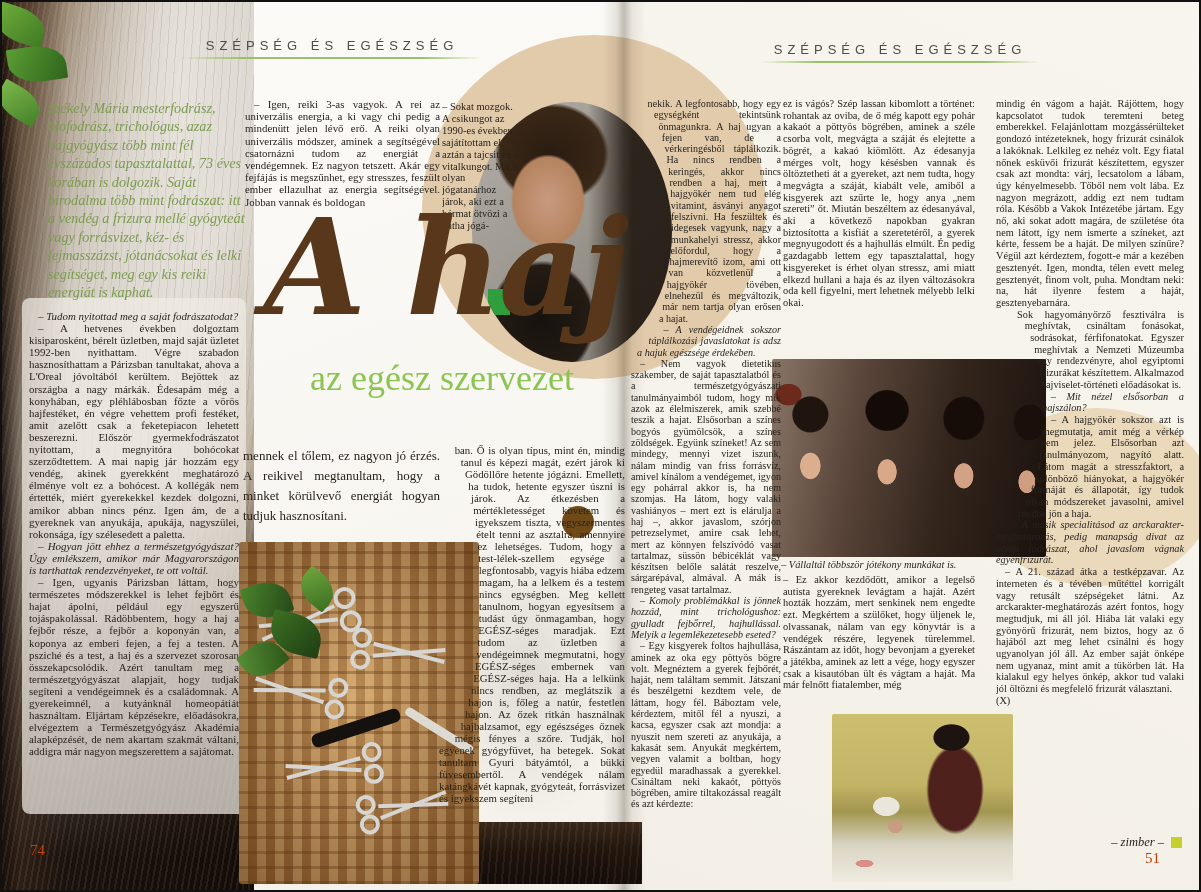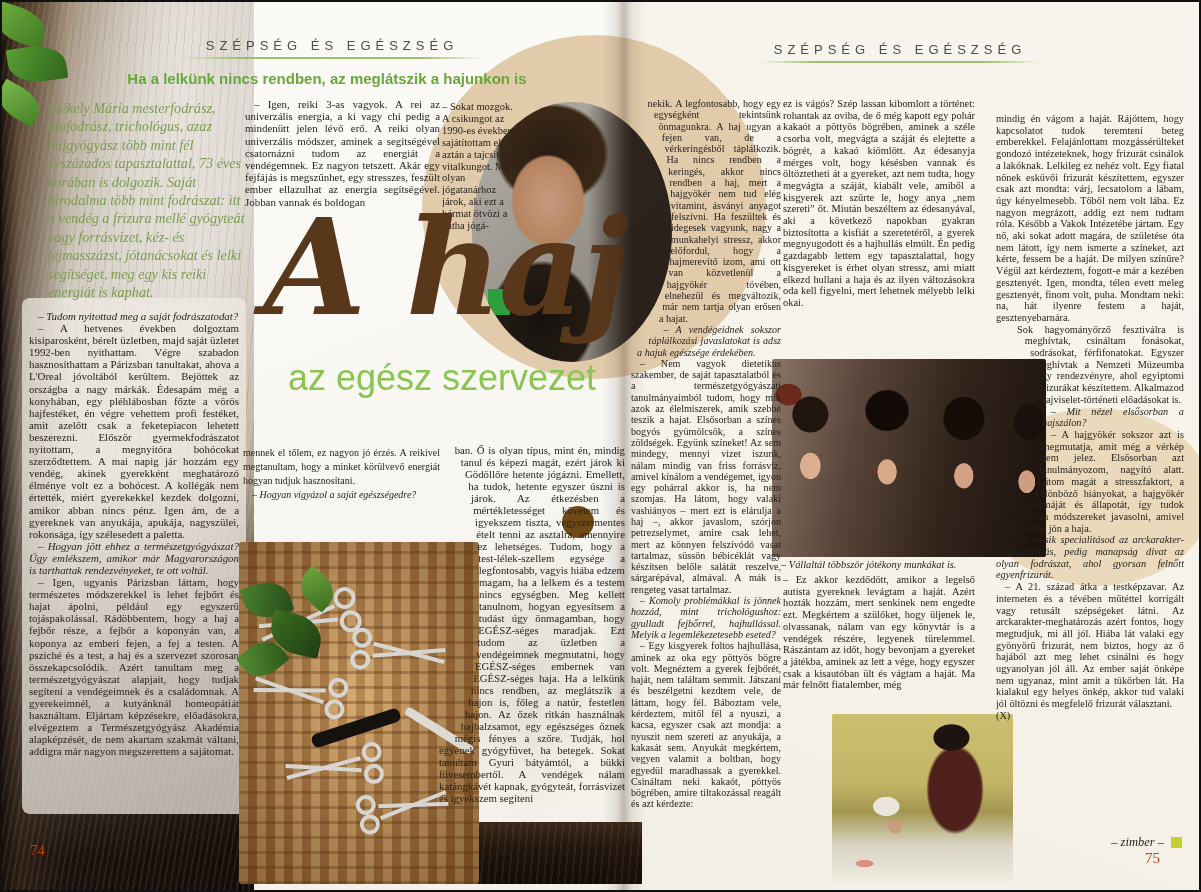--- a/index.html
+++ b/index.html
@@ -78,32 +78,32 @@
   .hdr{font-size:13px;letter-spacing:5px;color:#4d4c48;text-align:center;z-index:4;}
   .hdr-line{height:2px;background:linear-gradient(to right,rgba(150,190,110,0),#9cc06c 20%,#9cc06c 80%,rgba(150,190,110,0));margin-top:4px;}
   .tag{font-size:15px;font-weight:bold;color:#69a73c;text-align:center;z-index:4;}
   .intro{left:46px;top:97px;width:198px;font-size:14.2px;line-height:18.4px;font-weight:normal;font-style:italic;color:#7c9b50;z-index:4;}
   .col{z-index:4;color:#27231d;text-align:justify;overflow:hidden;}
   .col p{margin:0;text-indent:9px;}
   .col p.cont{text-indent:0;}
   .q{font-style:italic;}
   .c1{left:27px;top:308px;width:210px;height:512px;font-size:10.9px;line-height:12.1px;}
   .c2a{left:243px;top:96px;width:195px;height:162px;font-size:10.9px;line-height:12.2px;}
-  .c2b{left:241px;top:444px;width:197px;height:82px;font-size:10px;line-height:14px;}
+  .c2b{left:241px;top:444px;width:197px;height:82px;font-size:13px;line-height:20px;}
   .c3a{left:440px;top:99px;width:78px;height:175px;font-size:10.5px;line-height:11.9px;text-align:left;}
   .c3b{left:437px;top:442px;width:186px;height:378px;font-size:10.8px;line-height:12px;}
   .sp3b{float:left;width:40px;height:300px;margin-top:36px;shape-outside:ellipse(40px 150px at 0px 150px);}
   .big-title{left:238px;top:196px;width:410px;font-family:"DejaVu Serif",serif;font-style:italic;font-weight:bold;font-size:132px;line-height:140px;letter-spacing:-3px;color:#58371b;z-index:5;text-align:center;}
-  .big-sub{left:238px;top:356px;width:404px;font-family:Liberation Sans, sans-serif;font-size:36px;line-height:40px;font-weight:500;color:#8cc452;text-align:center;z-index:5;}
+  .big-sub{left:238px;top:356px;width:404px;font-family:Liberation Serif, serif;font-size:36px;line-height:40px;font-weight:500;color:#8cc452;text-align:center;z-index:5;}
   .rc1{left:629px;top:96px;width:150px;height:782px;font-size:10.1px;line-height:11.3px;}
   .sp-rc1{float:left;width:40px;height:250px;margin-top:8px;shape-outside:ellipse(40px 125px at 0px 125px);}
   .rc2a{left:781px;top:96px;width:192px;height:260px;font-size:10.4px;line-height:11.7px;}
   .caption{left:779px;top:557px;width:240px;font-size:10.4px;font-style:italic;color:#27231d;z-index:4;}
   .rc2b{left:781px;top:572px;width:192px;height:138px;font-size:10.4px;line-height:11.7px;}
-  .rc3{left:994px;top:96px;width:188px;height:732px;font-size:10.3px;line-height:11.7px;margin-top:15px;}
+  .rc3{left:994px;top:96px;width:188px;height:732px;font-size:10.3px;line-height:11.7px;}
   .sp-rc3{float:left;width:46px;height:212px;shape-outside:ellipse(46px 106px at 0px 106px);}
   .pagenum{font-size:15px;color:#c2410c;z-index:4;}
   .byline{left:1040px;top:833px;width:140px;display:flex;justify-content:flex-end;align-items:center;gap:7px;z-index:4;font-size:12.5px;font-style:italic;color:#27231d;}
   .byline-sq{width:11px;height:11px;background:#c6d02b;display:inline-block;}
   svg{display:block;}
 </style>
 </head>
 <body>
 
 <div class="sheet">
@@ -168,21 +168,20 @@
   </div>
   <div class="ivy ivA"></div>
   <div class="ivy ivB"></div>
   <div class="ivy ivC"></div>
   <div class="ivy ivD"></div>
 
   <div class="abs hdr sans" style="left:180px;top:36px;width:300px;">
     <span>SZÉPSÉG ÉS EGÉSZSÉG</span>
     <div class="hdr-line"></div>
   </div>
-  <div class="abs tag sans" style="left:75px;top:68px;width:500px;">Ha a lelkünk nincs rendben, az meglátszik a hajunkon is</div>
 
   <div class="abs intro">Székely Mária mesterfodrász, biofodrász, trichológus, azaz hajgyógyász több mint fél évszázados tapasztalattal, 73 éves korában is dolgozik. Saját birodalma több mint fodrászat: itt a vendég a frizura mellé gyógyteát vagy forrásvizet, kéz- és fejmasszázst, jótanácsokat és lelki segítséget, meg egy kis reiki energiát is kaphat.</div>
 
   <div class="abs col c1">
     <p class="q">– Tudom nyitottad meg a saját fodrászatodat?</p>
     <p class="a">– A hetvenes években dolgoztam kisiparosként, bérelt üzletben, majd saját üzletet 1992-ben nyithattam. Végre szabadon hasznosíthattam a Párizsban tanultakat, ahova a L'Oreal jóvoltából kerültem. Bejöttek az országba a nagy márkák. Édesapám még a konyhában, egy pléhlábosban főzte a vörös hajfestéket, én végre vehettem profi festéket, amit azelőtt csak a feketepiacon lehetett beszerezni. Először gyermekfodrászatot nyitottam, a megnyitóra bohócokat szerződtettem. A mai napig jár hozzám egy vendég, akinek gyerekként meghatározó élménye volt ez a bohócest. A kollégák nem értették, miért gyerekekkel kezdek dolgozni, amikor abban nincs pénz. Igen ám, de a gyereknek van anyukája, apukája, nagyszülei, rokonsága, így szélesedett a paletta.</p>
     <p class="q">– Hogyan jött ehhez a természetgyógyászat? Úgy emlékszem, amikor már Magyarországon is tarthattak rendezvényeket, te ott voltál.</p>
     <p class="a">– Igen, ugyanis Párizsban láttam, hogy természetes módszerekkel is lehet fejbőrt és hajat ápolni, például egy egyszerű tojáspakolással. Rádöbbentem, hogy a haj a fejbőr része, a fejbőr a koponyán van, a koponya az emberi fejen, a fej a testen. A psziché és a test, a haj és a szervezet szorosan összekapcsolódik. Azért tanultam meg a természetgyógyászat alapjait, hogy tudjak segíteni a vendégeimnek és a családomnak. A gyerekeimnél, a kutyánknál homeopátiát használtam. Eljártam képzésekre, előadásokra, elvégeztem a Természetgyógyász Akadémia alapképzését, de nem akartam szakmát váltani, addigra már nagyon megszerettem a sajátomat.</p>
   </div>
 
@@ -236,25 +235,25 @@
   </div>
 
   <div class="abs bottom-photo"></div>
 
   <div class="abs col rc3">
     <p class="cont">mindig én vágom a haját. Rájöttem, hogy kapcsolatot tudok teremteni beteg emberekkel. Felajánlottam mozgássérülteket gondozó intézeteknek, hogy frizurát csinálok a lakóknak. Lelkileg ez nehéz volt. Egy fiatal nőnek esküvői frizurát készítettem, egyszer csak azt mondta: várj, lecsatolom a lábam, úgy kényelmesebb. Tőből nem volt lába. Ez nagyon megrázott, addig ezt nem tudtam róla. Később a Vakok Intézetébe jártam. Egy nő, aki sokat adott magára, de születése óta nem látott, így nem ismerte a színeket, azt kérte, fessem be a haját. De milyen színűre? Végül azt kérdeztem, fogott-e már a kezében gesztenyét. Igen, mondta, télen evett meleg gesztenyét, finom volt, puha. Mondtam neki: na, hát ilyenre festem a haját, gesztenyebarnára.</p>
     <div class="sp-rc3"></div>
     <p class="cont">Sok hagyományőrző fesztiválra is meghívtak, csináltam fonásokat, sodrásokat, férfifonatokat. Egyszer meghívtak a Nemzeti Múzeumba egy rendezvényre, ahol egyiptomi frizurákat készítettem. Alkalmazod hajviselet-történeti előadásokat is.</p>
     <p class="q">– Mit nézel elsősorban a hajszálon?</p>
     <p class="a">– A hajgyökér sokszor azt is megmutatja, amit még a vérkép nem jelez. Elsősorban azt tanulmányozom, nagyító alatt. Látom magát a stresszfaktort, a különböző hiányokat, a hajgyökér formáját és állapotát, így tudok olyan módszereket javasolni, amivel rendbe jön a haja.</p>
-    <p class="q">– A másik specialitásod az arckarakter-meghatározás, pedig manapság divat az olyan fodrászat, ahol gyorsan felnőtt egyenfrizurát.</p>
+    <p class="q">– A másik specialitásod az arckarakter-meghatározás, pedig manapság divat az olyan fodrászat, ahol javaslom vágnak egyenfrizurát.</p>
     <p class="a">– A 21. század átka a testképzavar. Az interneten és a tévében műtéttel korrigált vagy retusált szépségeket látni. Az arckarakter-meghatározás azért fontos, hogy megtudjuk, mi áll jól. Hiába lát valaki egy gyönyörű frizurát, nem biztos, hogy az ő hajából azt meg lehet csinálni és hogy ugyanolyan jól áll. Az ember saját önképe nem ugyanaz, mint amit a tükörben lát. Ha kialakul egy helyes önkép, akkor tud valaki jól öltözni és megfelelő frizurát választani.</p>
     <p class="cont">(X)</p>
   </div>
 
   <div class="abs byline">
     <span>– zimber –</span>
     <span class="byline-sq"></span>
   </div>
-  <div class="abs pagenum" style="left:1143px;top:848px;">75</div>
+  <div class="abs pagenum" style="left:1143px;top:848px;">51</div>
 
   <div class="abs gutter"></div>
 </div>
 
 </body></html>

